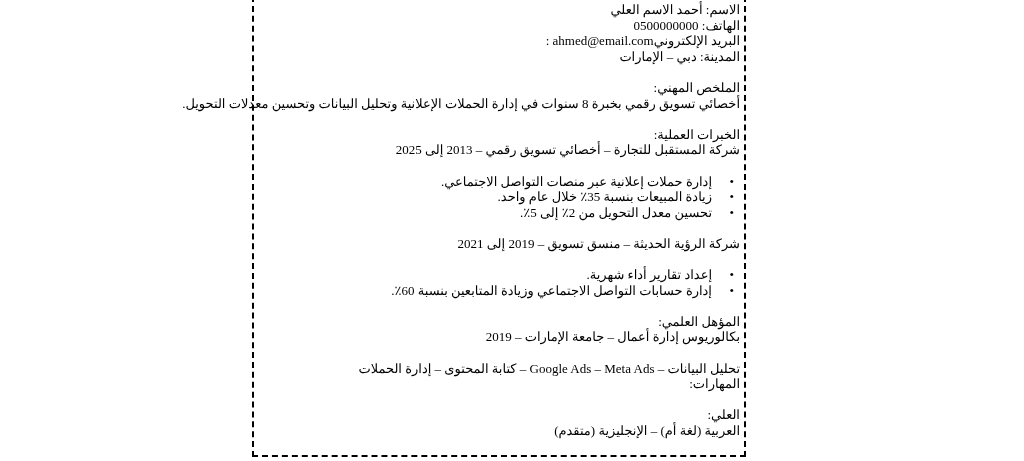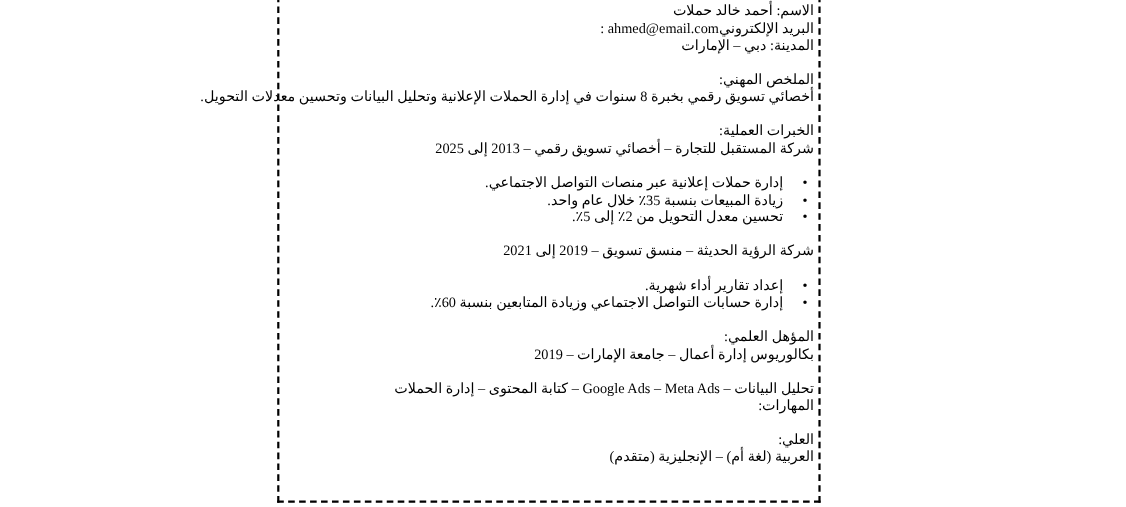--- a/index.html
+++ b/index.html
@@ -25,21 +25,24 @@
   ul li::before {
     content: "•"; position: absolute; right: -22px; top: 0;
   }
 </style>
 </head>
 <body>
 
 <div class="page">
 
   <div class="line">
-    <span class="label">الاسم:</span><span> أحمد خالد حملات</span>
+    <span class="label">الاسم:</span><span> أحمد الاسم العلي</span>
+  </div>
+  <div class="line">
+    <span class="label">الهاتف:</span><span> 0500000000</span>
   </div>
   <div class="line">
     <span class="label">البريد الإلكتروني</span><span>ahmed@email.com :</span>
   </div>
   <div class="line">
     <span class="label">المدينة:</span><span> دبي – الإمارات</span>
   </div>
 
   <div class="gap"></div>
 

